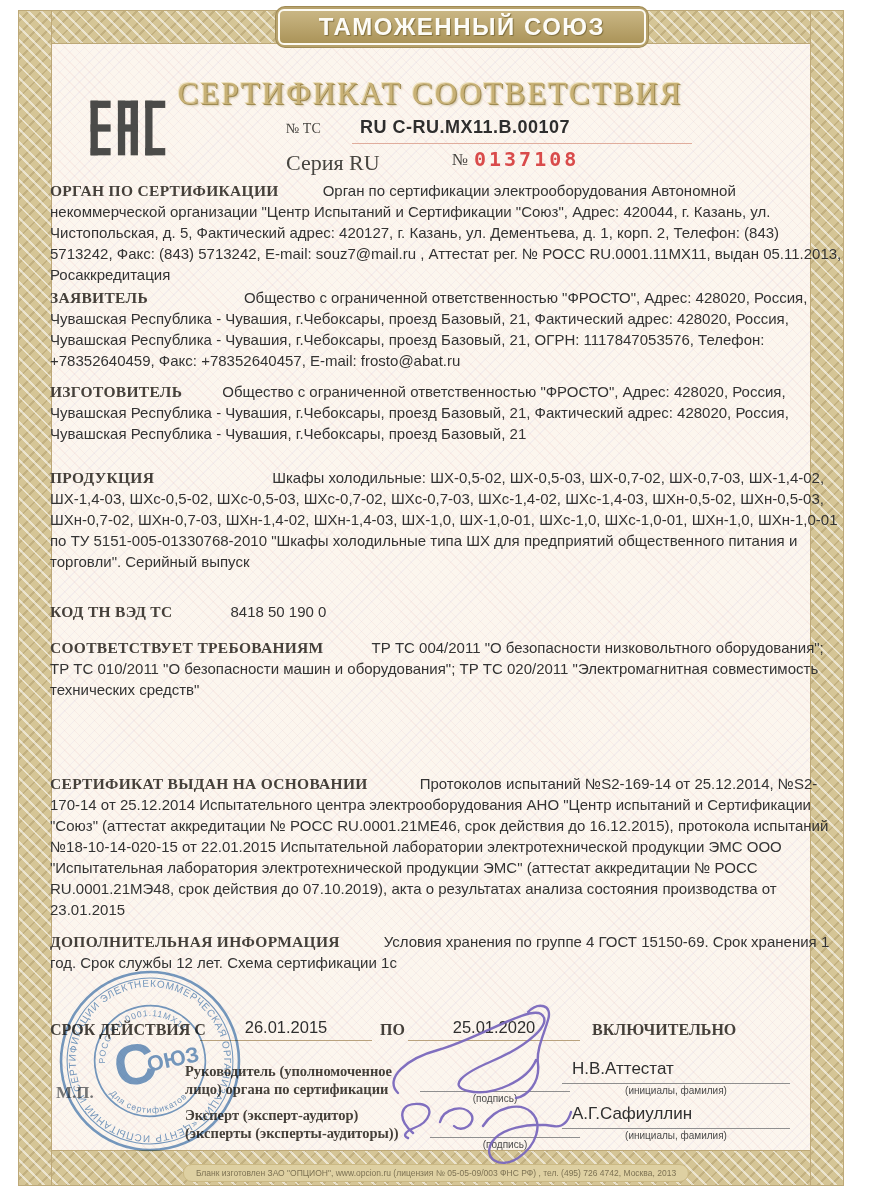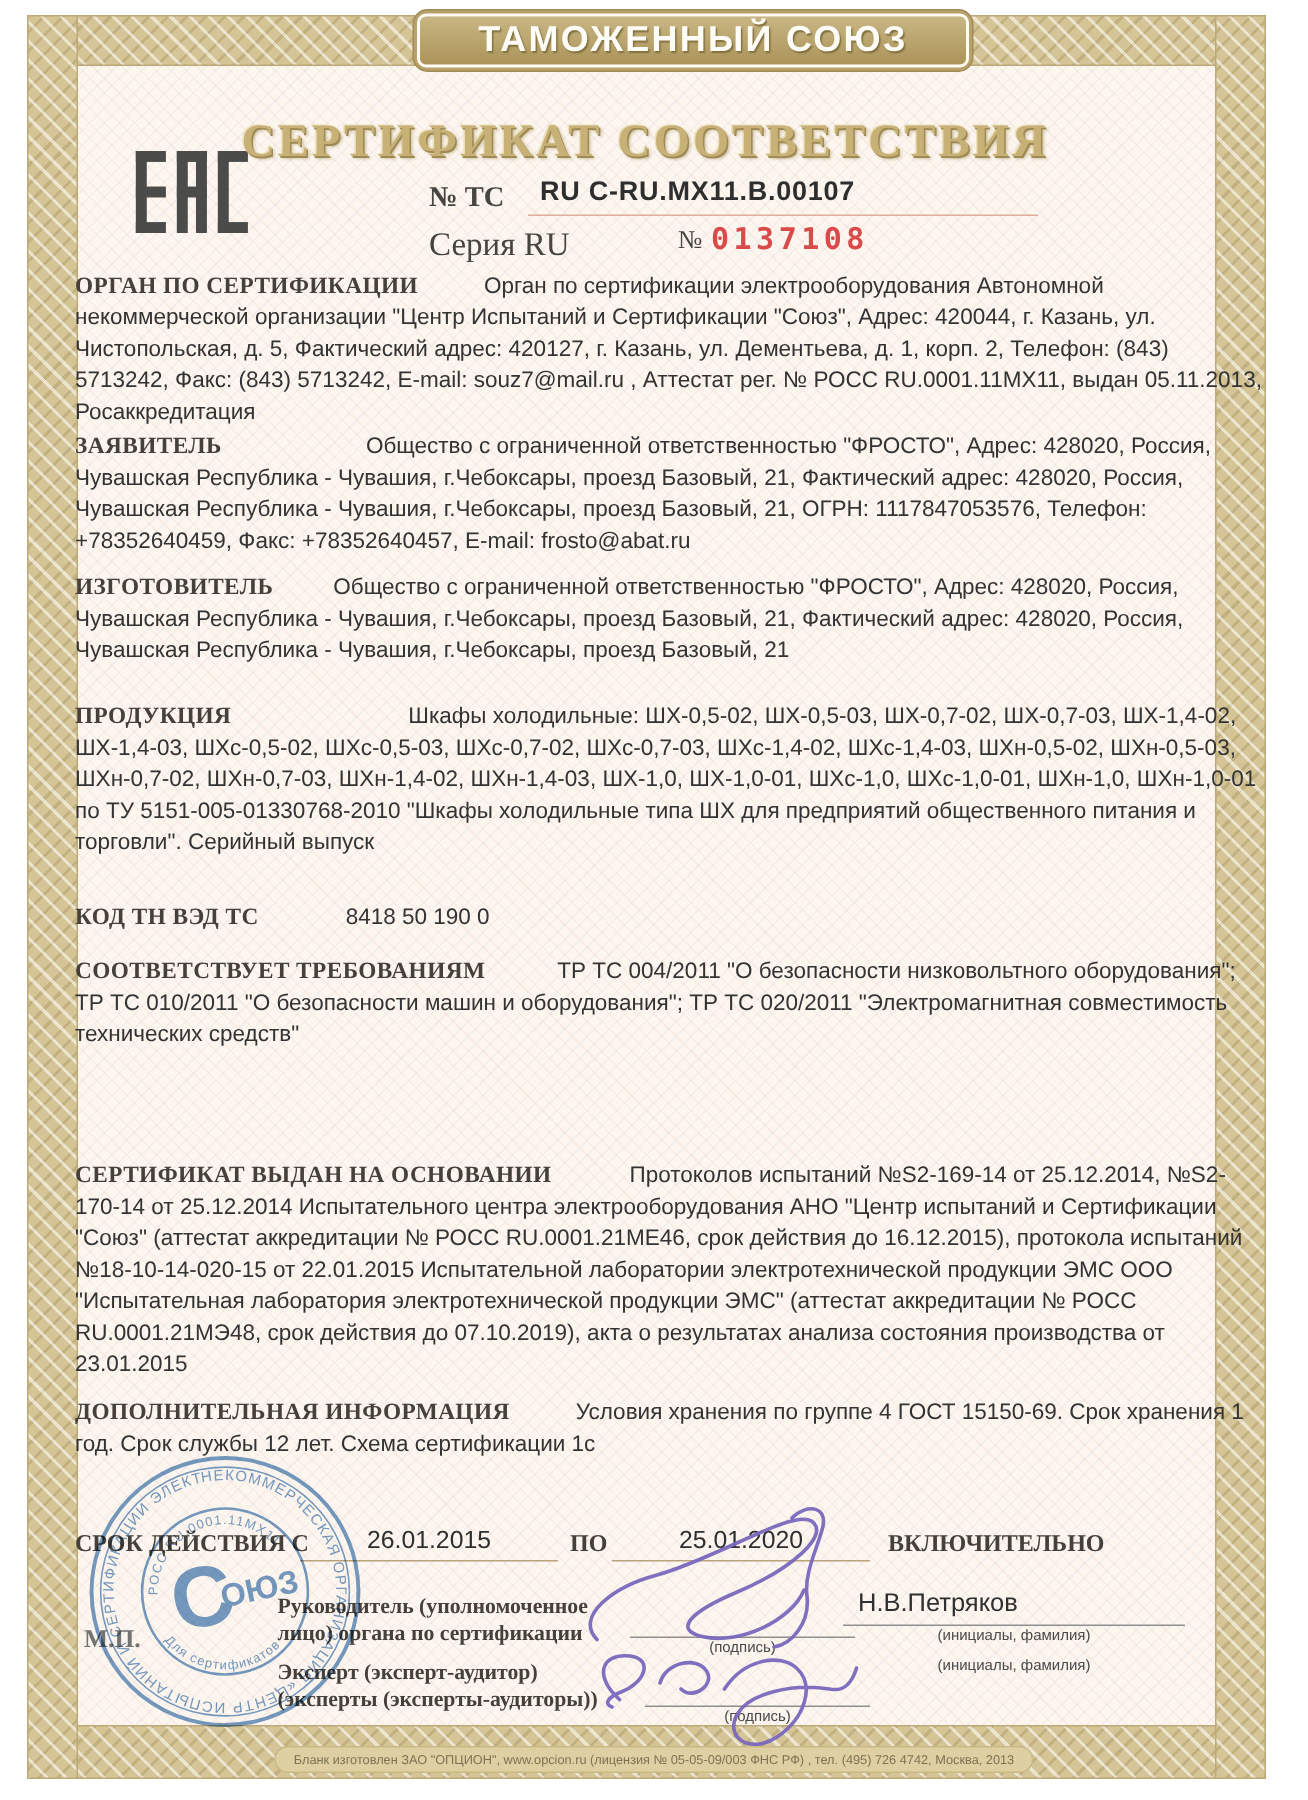--- a/index.html
+++ b/index.html
@@ -43,29 +43,29 @@
     display:flex; align-items:center; justify-content:center;
   }
   .banner-inner span {
     color:#fdfcf7; font-weight:bold; font-size:24px; letter-spacing:1.5px;
     font-family:"Liberation Sans", sans-serif;
     text-shadow:1px 1px 1px #82703f;
   }
 
   .cert-title {
     position:absolute; left:150px; top:76px; width:560px; text-align:center;
-    font-family:"Liberation Serif", serif; font-weight:bold;
+    font-family:"Liberation Serif", serif; font-weight:normal;
     font-size:31px; letter-spacing:2px; color:#c8b176;
     text-shadow:1px 1px 0 #9e8a52, 2px 2px 2px rgba(158,138,82,.45), -1px -1px 0 #ece0bd;
     white-space:nowrap;
   }
 
   .serif-label { font-family:"Liberation Serif", serif; color:#474540; }
 
-  .no-tc-label { position:absolute; left:286px; top:121px; font-size:19px;font-weight:bold; }
+  .no-tc-label { position:absolute; left:286px; top:121px; font-size:14px; }
   .no-tc-value {
     position:absolute; left:360px; top:117px; font-size:18px; color:#2e2e2e;
     letter-spacing:0.5px; font-weight:bold;
   }
   .no-tc-line {
     position:absolute; left:352px; top:143px; width:340px; height:0;
     border-top:1.5px solid #e0ad9d;
   }
   .series-label  { position:absolute; left:286px; top:150px; font-size:22px; }
   .serial-no-sym { position:absolute; left:452px; top:150px; font-size:17px; }
@@ -203,24 +203,25 @@
   <div class="signcell" style="left:420px; top:1066px">
     <div class="line"></div>
     <div class="caption">(подпись)</div>
   </div>
   <div class="signcell" style="left:430px; top:1112px">
     <div class="line"></div>
     <div class="caption">(подпись)</div>
   </div>
 
   <div class="namecell" style="left:562px; top:1059px">
-    <div class="name">Н.В.Петряков</div>
+    <div class="name">Н.В.Аттестат</div>
     <div class="caption">(инициалы, фамилия)</div>
   </div>
   <div class="namecell" style="left:562px; top:1104px">
+    <div class="name">А.Г.Сафиуллин</div>
     <div class="caption">(инициалы, фамилия)</div>
   </div>
 
   <svg class="stamp" width="190" height="190" viewBox="0 0 220 220">
     <defs>
       <path id="tpOuter" d="M 110 24 A 86 86 0 1 1 109.9 24"></path>
       <path id="tpInnerTop" d="M 58 110 A 52 52 0 0 1 162 110"></path>
       <path id="tpInnerBottom" d="M 50 110 A 60 60 0 0 0 170 110"></path>
     </defs>
     <circle cx="110" cy="110" r="103" fill="none" stroke="#5d8cc1" stroke-width="3"></circle>

